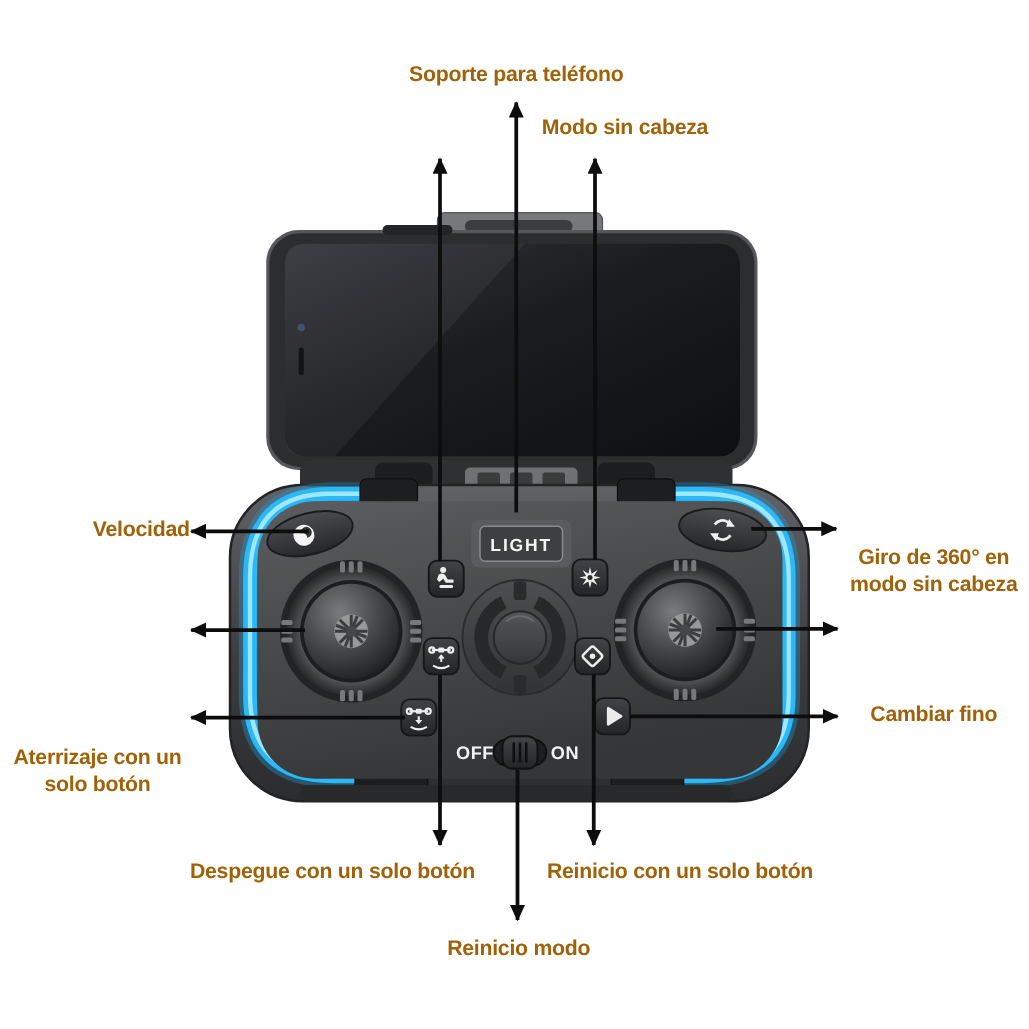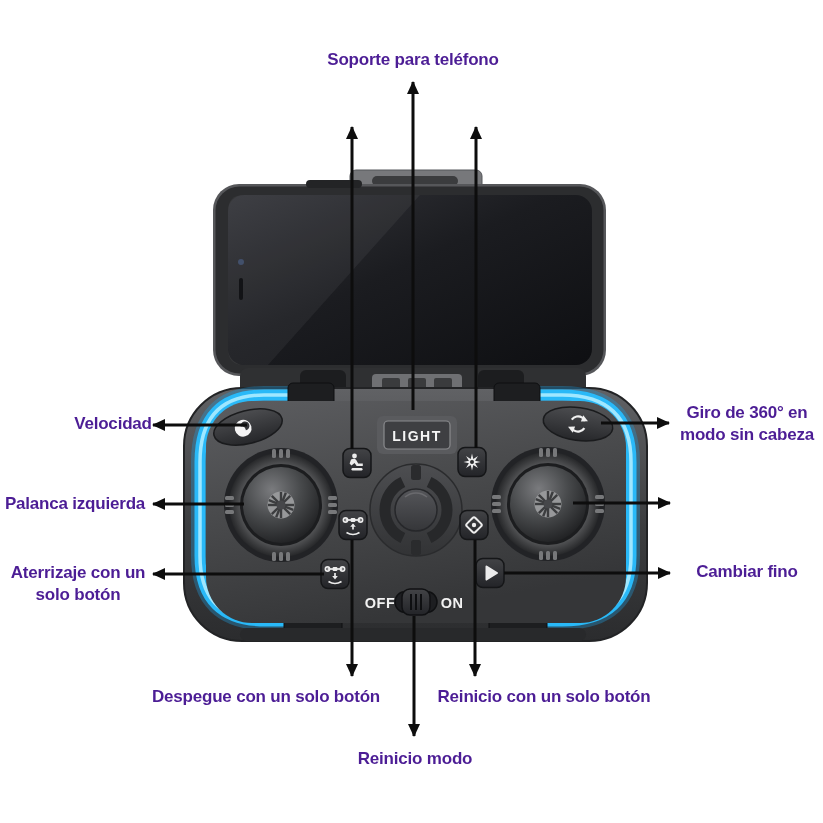--- a/index.html
+++ b/index.html
@@ -2,25 +2,25 @@
 <html><head>
 <meta charset="utf-8">
 <style>
   html,body{margin:0;padding:0;background:#ffffff;}
   .stage{
     position:relative;width:823px;height:823px;background:#ffffff;overflow:hidden;
     font-family:"Liberation Sans", sans-serif;
   }
   .stage svg{position:absolute;left:0;top:0;}
   .lbl{
-    position:absolute;color:#4c1d95;font-weight:bold;font-size:17px;
+    position:absolute;color:#a16207;font-weight:bold;font-size:17px;
     letter-spacing:-0.2px;line-height:22px;text-align:center;
     transform:translate(-50%,-50%);white-space:nowrap;
   }
-  .lbl.wrap{white-space:normal;}
+  .lbl.wrap{white-space:normal;margin-top:33px;}
 </style>
 </head>
 <body>
 
 <div class="stage">
 
 <svg width="823" height="823" viewBox="0 0 823 823">
   <defs>
     <linearGradient id="gScreen" x1="0" y1="0" x2="1" y2="1">
       <stop offset="0" stop-color="#34353a"></stop>
@@ -268,22 +268,22 @@
     <line x1="601" y1="423" x2="669" y2="423" marker-end="url(#ah)"></line>
     <line x1="573" y1="503" x2="670" y2="503" marker-end="url(#ah)"></line>
     <line x1="504" y1="573" x2="670" y2="573" marker-end="url(#ah)"></line>
     <line x1="352" y1="540" x2="352" y2="676" marker-end="url(#ah)"></line>
     <line x1="414" y1="616" x2="414" y2="736" marker-end="url(#ah)"></line>
     <line x1="475" y1="540" x2="475" y2="676" marker-end="url(#ah)"></line>
   </g>
 </svg>
 
 <div class="lbl" style="left:413px;top:60px;">Soporte para teléfono</div>
+<div class="lbl" style="left:500px;top:102px;">Modo sin cabeza</div>
 <div class="lbl" style="left:100px;top:424px;margin-left:13px;">Velocidad</div>
-<div class="lbl" style="left:75px;top:504px;">Palanca izquierda</div>
 <div class="lbl wrap" style="left:78px;top:584px;width:166px;">Aterrizaje con un solo botón</div>
 <div class="lbl wrap" style="left:747px;top:424px;width:154px;">Giro de 360° en modo sin cabeza</div>
 <div class="lbl" style="left:747px;top:572px;">Cambiar fino</div>
 <div class="lbl" style="left:544px;top:697px;">Reinicio con un solo botón</div>
 <div class="lbl" style="left:266px;top:697px;">Despegue con un solo botón</div>
 <div class="lbl" style="left:415px;top:759px;">Reinicio modo</div>
 
 </div>
 
 </body></html>

